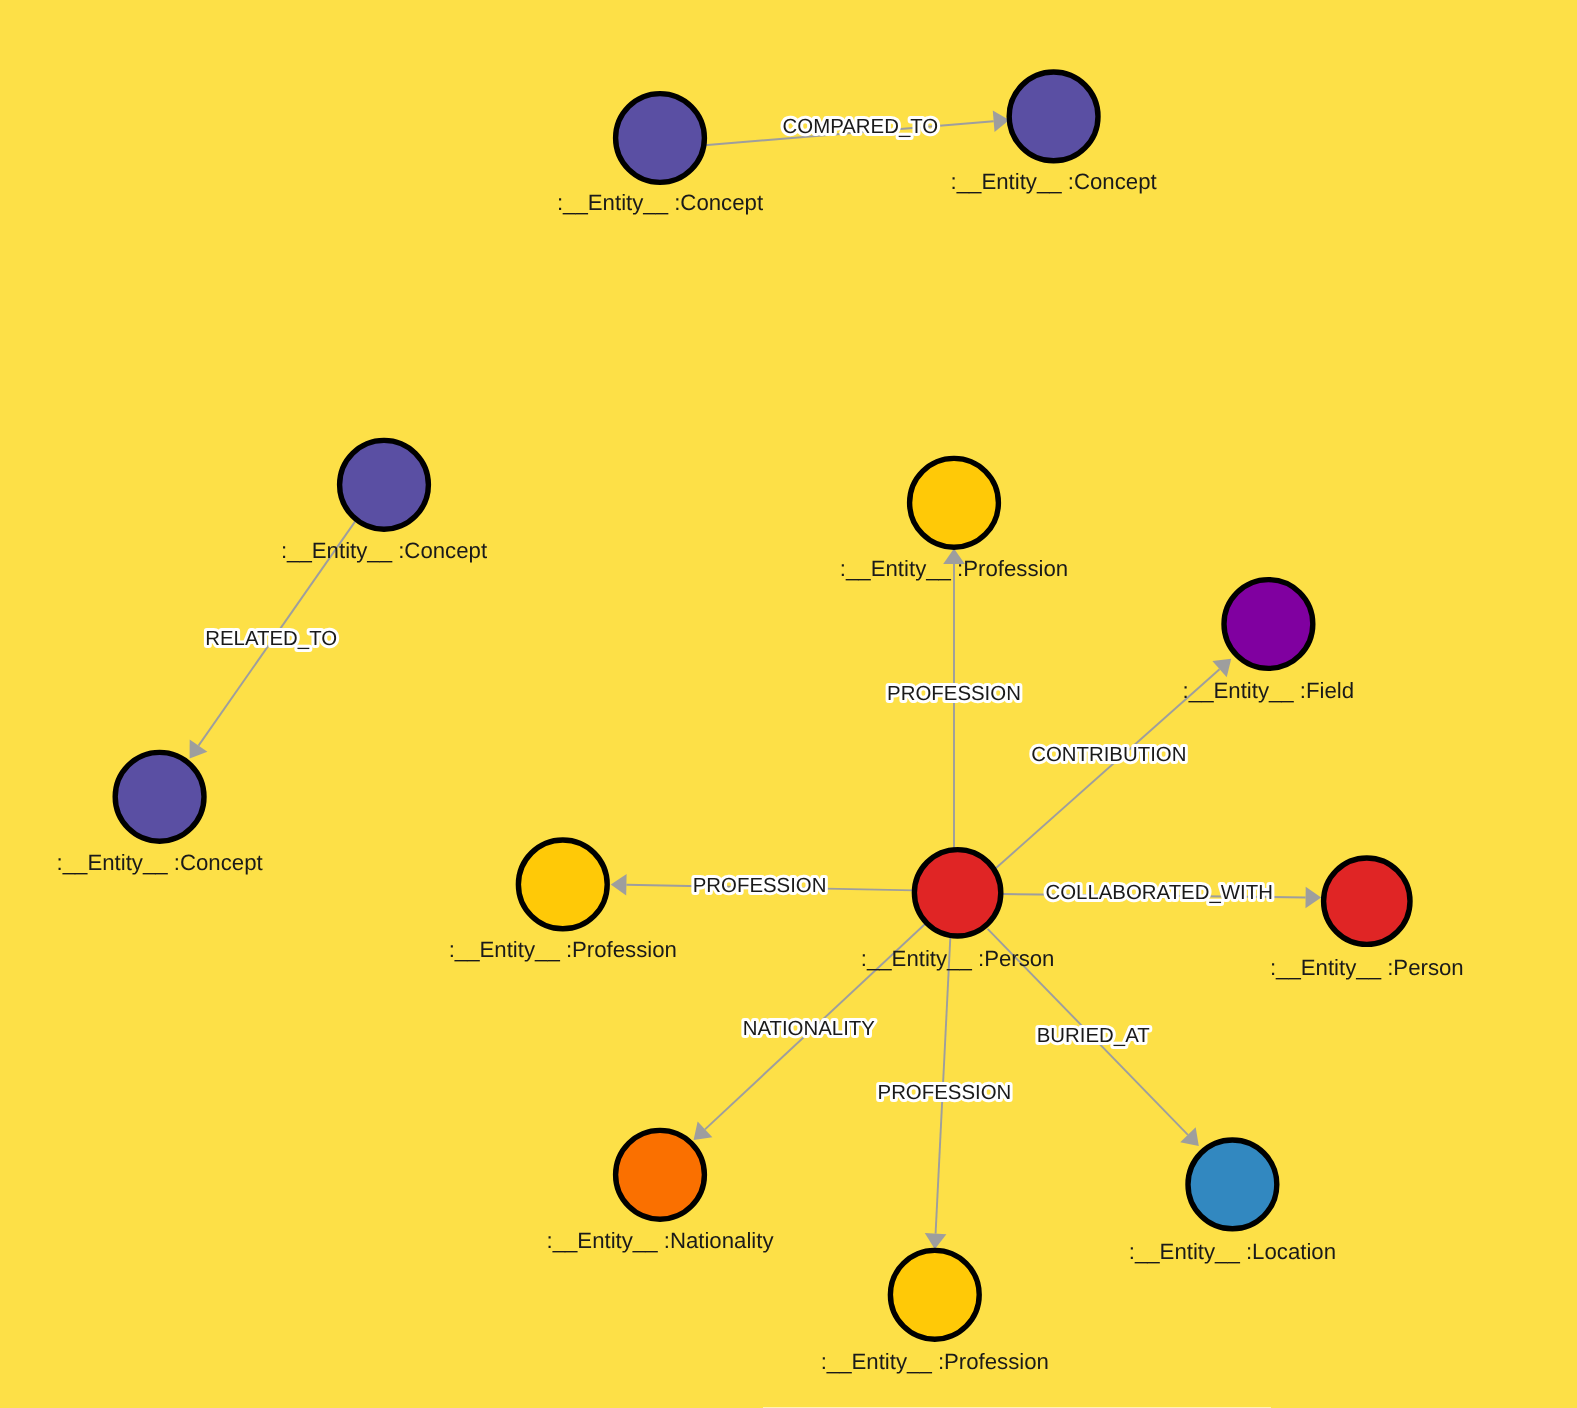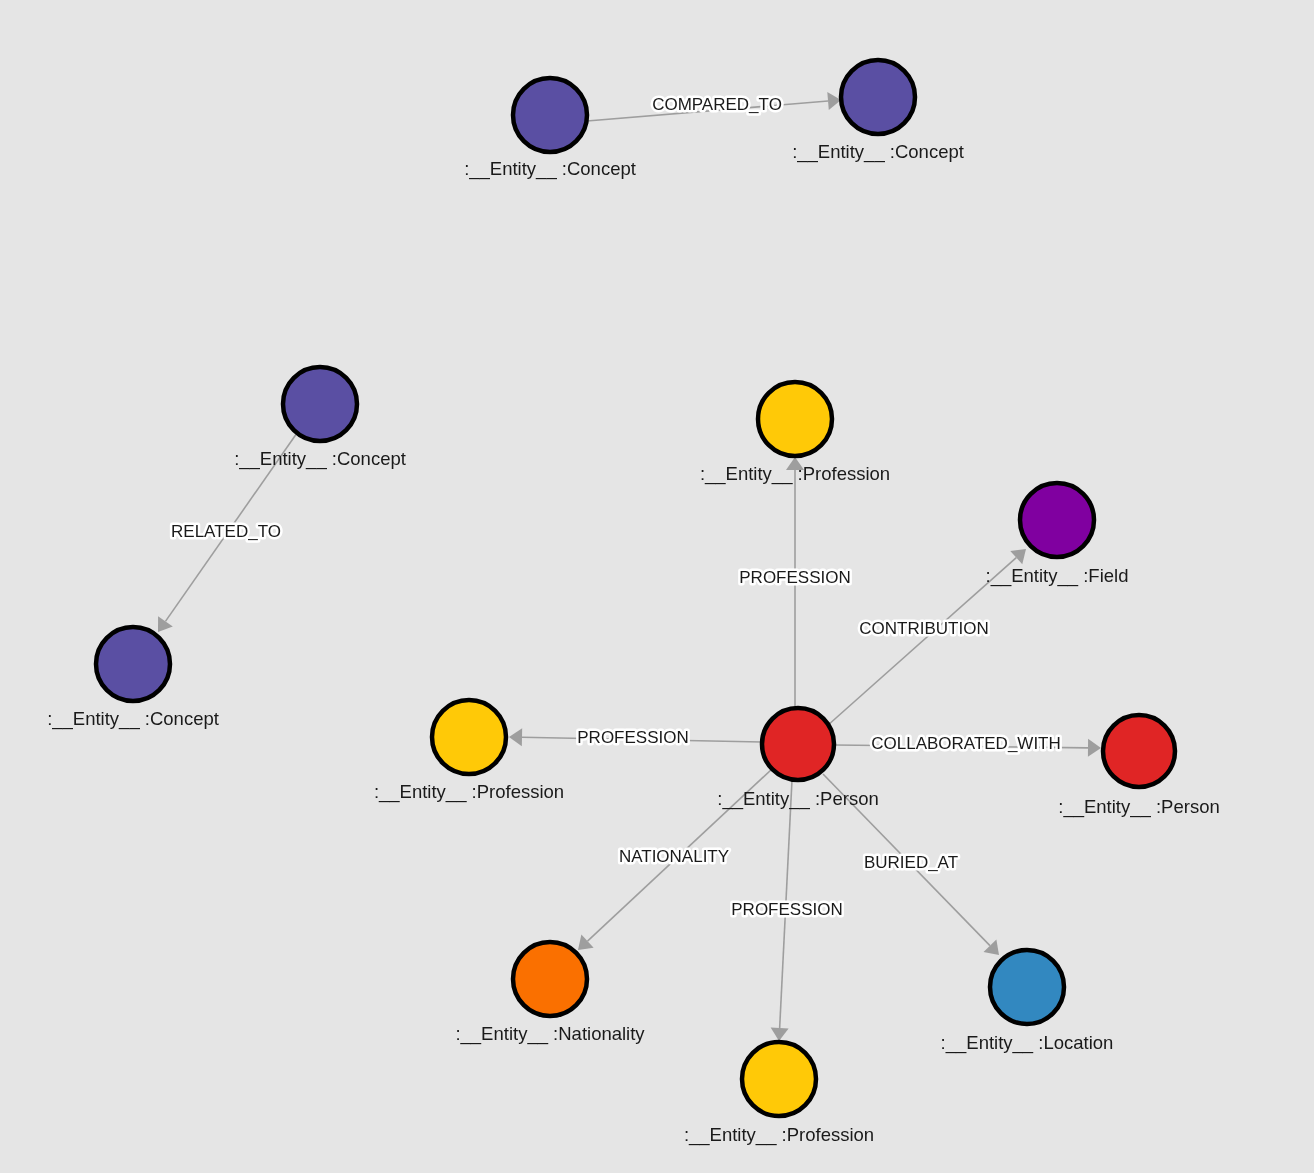--- a/index.html
+++ b/index.html
@@ -11,21 +11,21 @@
   body {
     font-family: "Liberation Sans", sans-serif;
     width: 1314px;
     height: 1173px;
     overflow: hidden;
   }
   #graph-canvas {
     position: relative;
     width: 1314px;
     height: 1173px;
-    background: #e5e5e5;
+    background: #fde047;
   }
   svg.graph-svg {
     position: absolute;
     top: 0;
     left: 0;
     width: 1314px;
     height: 1173px;
     display: block;
   }
   .edge-line {

